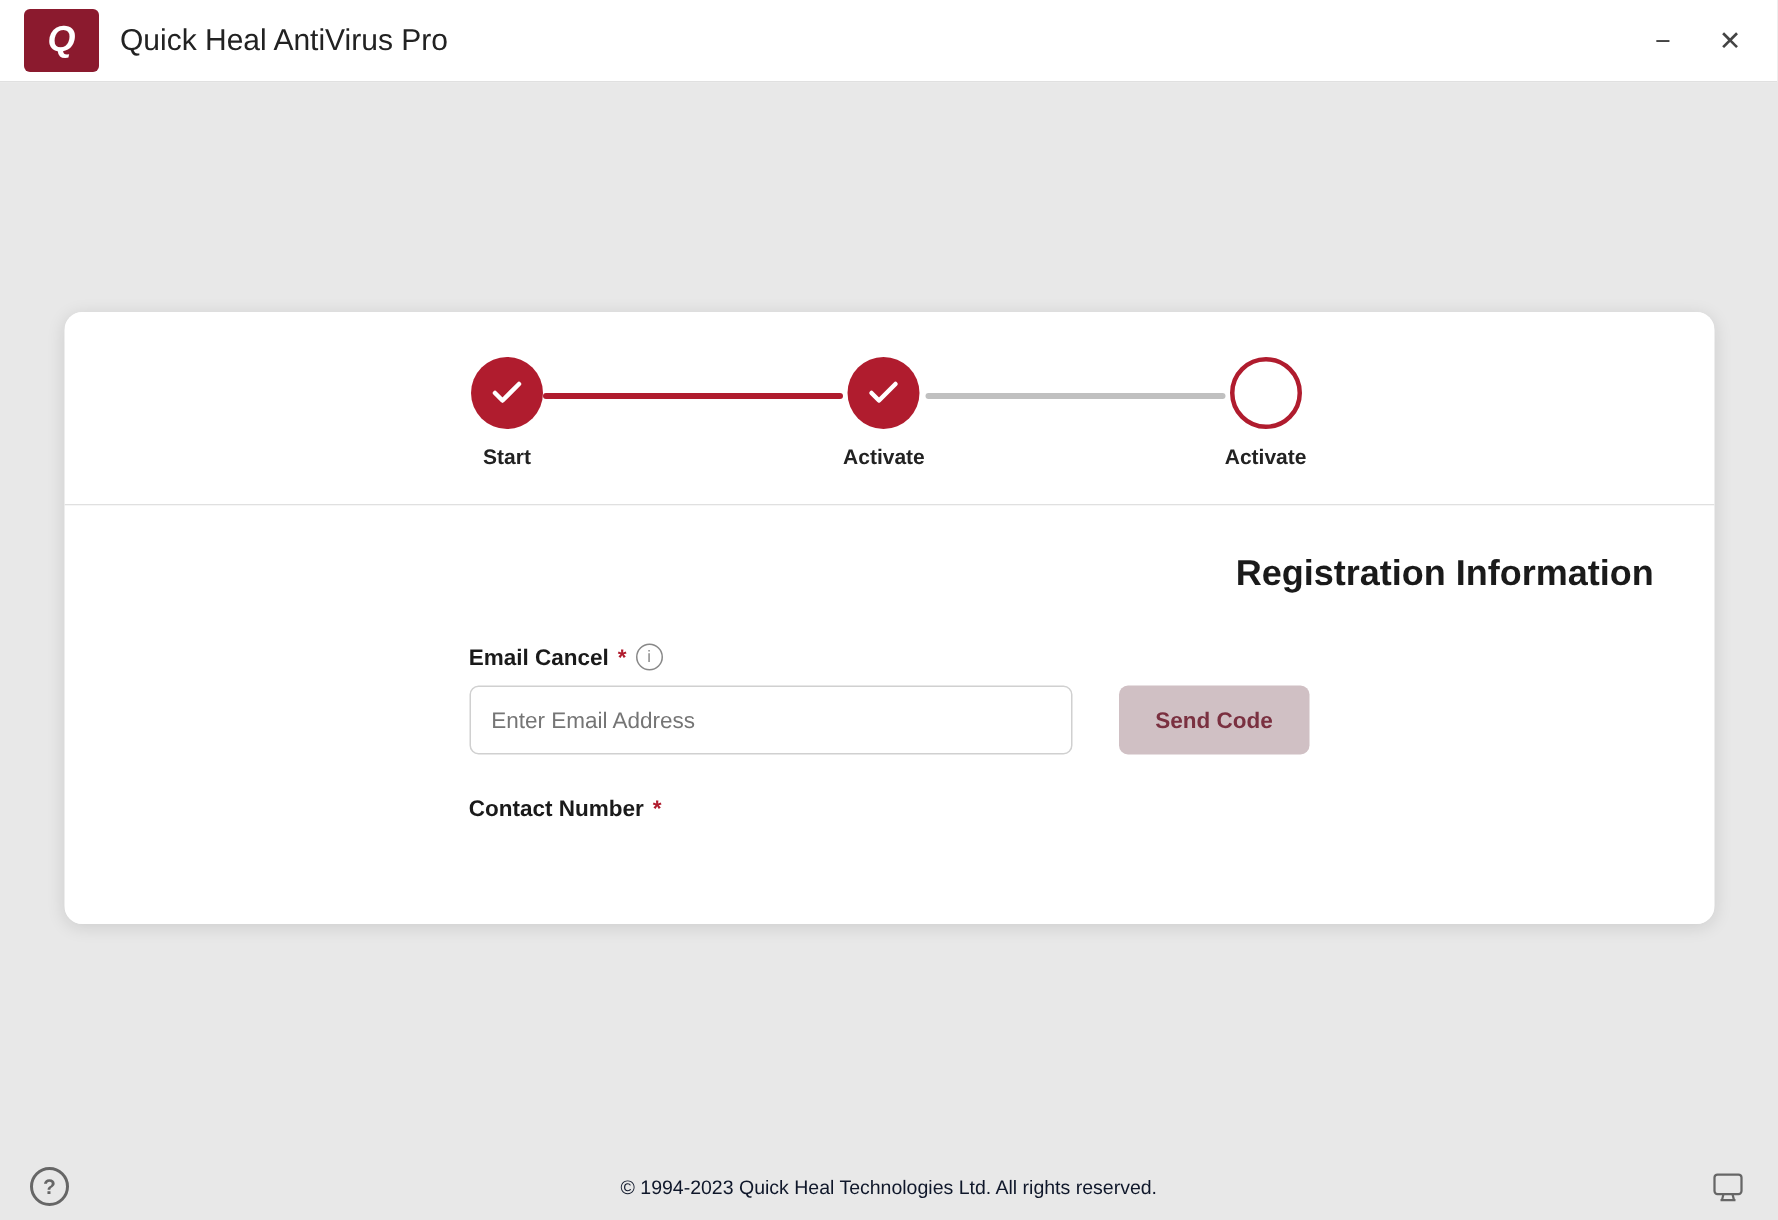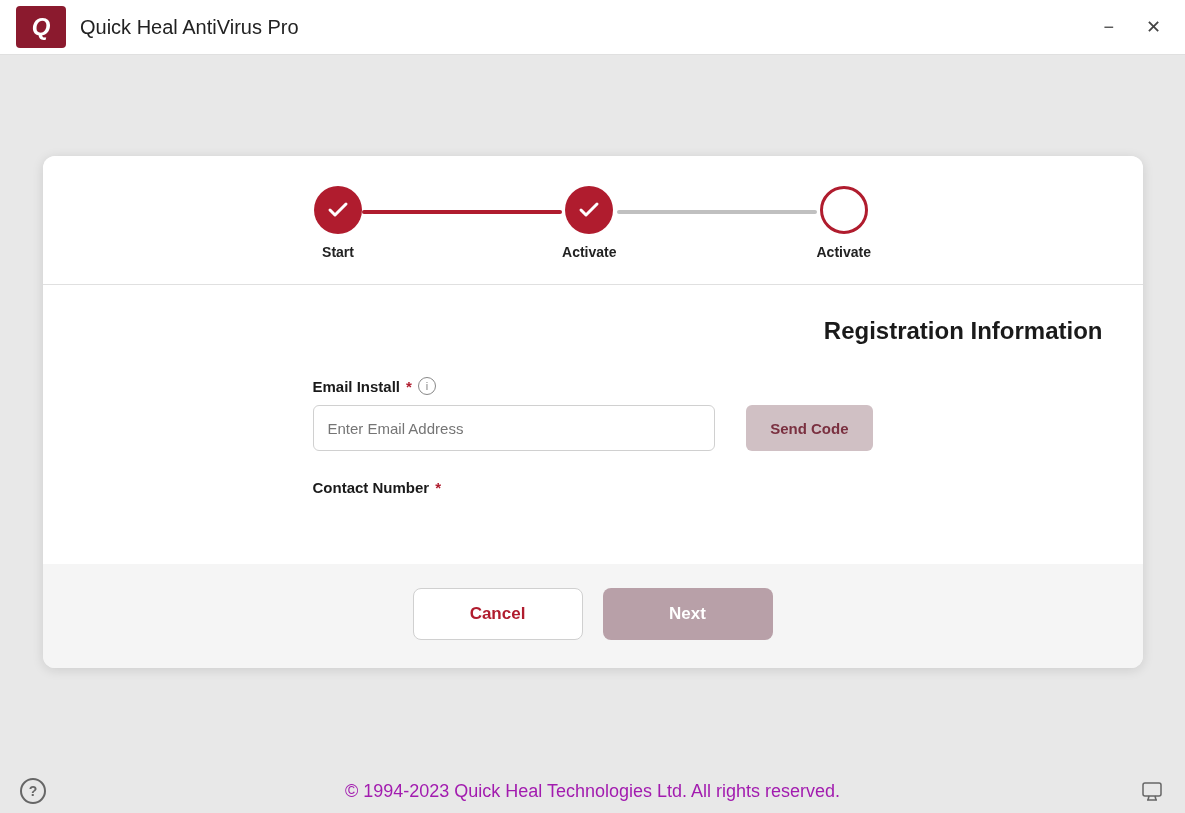--- a/index.html
+++ b/index.html
@@ -278,22 +278,22 @@
       display: flex;
       align-items: center;
       justify-content: center;
       font-size: 14px;
       color: #666;
       cursor: pointer;
       font-weight: 600;
     }
 
     .footer-copyright {
-      font-size: 18px;
-      color: #a21caf;
+      font-size: 13px;
+      color: #0f172a;
     }
 
     .footer-icon {
       width: 26px;
       height: 26px;
       display: flex;
       align-items: center;
       justify-content: center;
       color: #666;
       font-size: 18px;
@@ -355,42 +355,38 @@
         </div>
 
       </div>
     </div>
 
     <div class="form-area">
       <h2 class="form-title">Registration Information</h2>
 
       <div class="form-group">
         <div class="form-label">
-          <span>Email Install</span>
+          <span>Email Cancel</span>
           <span class="required-star">*</span>
           <span class="info-icon">i</span>
         </div>
         <div class="input-row">
           <input type="email" class="form-input" placeholder="Enter Email Address" style="">
           <button class="btn-send-code">Send Code</button>
         </div>
       </div>
 
       <div class="form-group">
         <div class="form-label">
           <span>Contact Number</span>
           <span class="required-star">*</span>
         </div>
       </div>
     </div>
 
-    <div class="bottom-buttons">
-      <button class="btn-cancel">Cancel</button>
-      <button class="btn-next">Next</button>
-    </div>
 
   </div>
 </div>
 
 <div class="footer">
   <div class="footer-help">?</div>
   <span class="footer-copyright">© 1994-2023 Quick Heal Technologies Ltd. All rights reserved.</span>
   <div class="footer-icon">
     <svg width="22" height="22" viewBox="0 0 22 22" fill="none">
       <rect x="2" y="3" width="18" height="13" rx="2" stroke="#666" stroke-width="1.5" fill="none"></rect>

